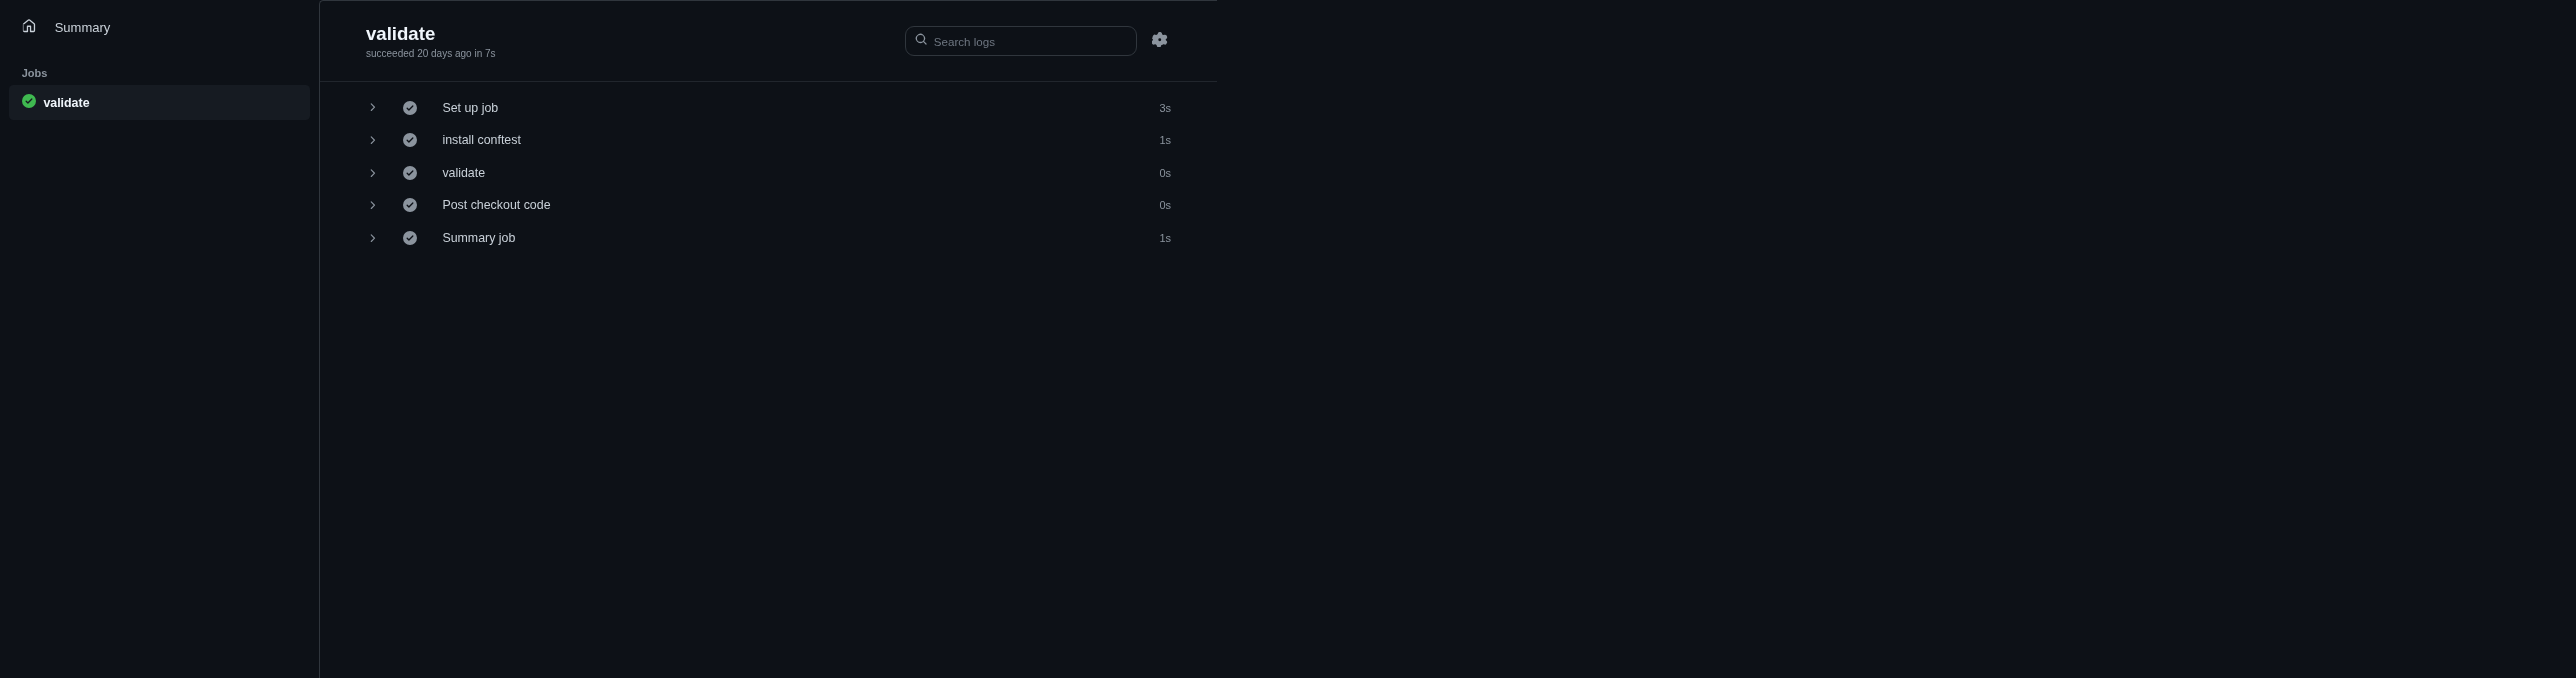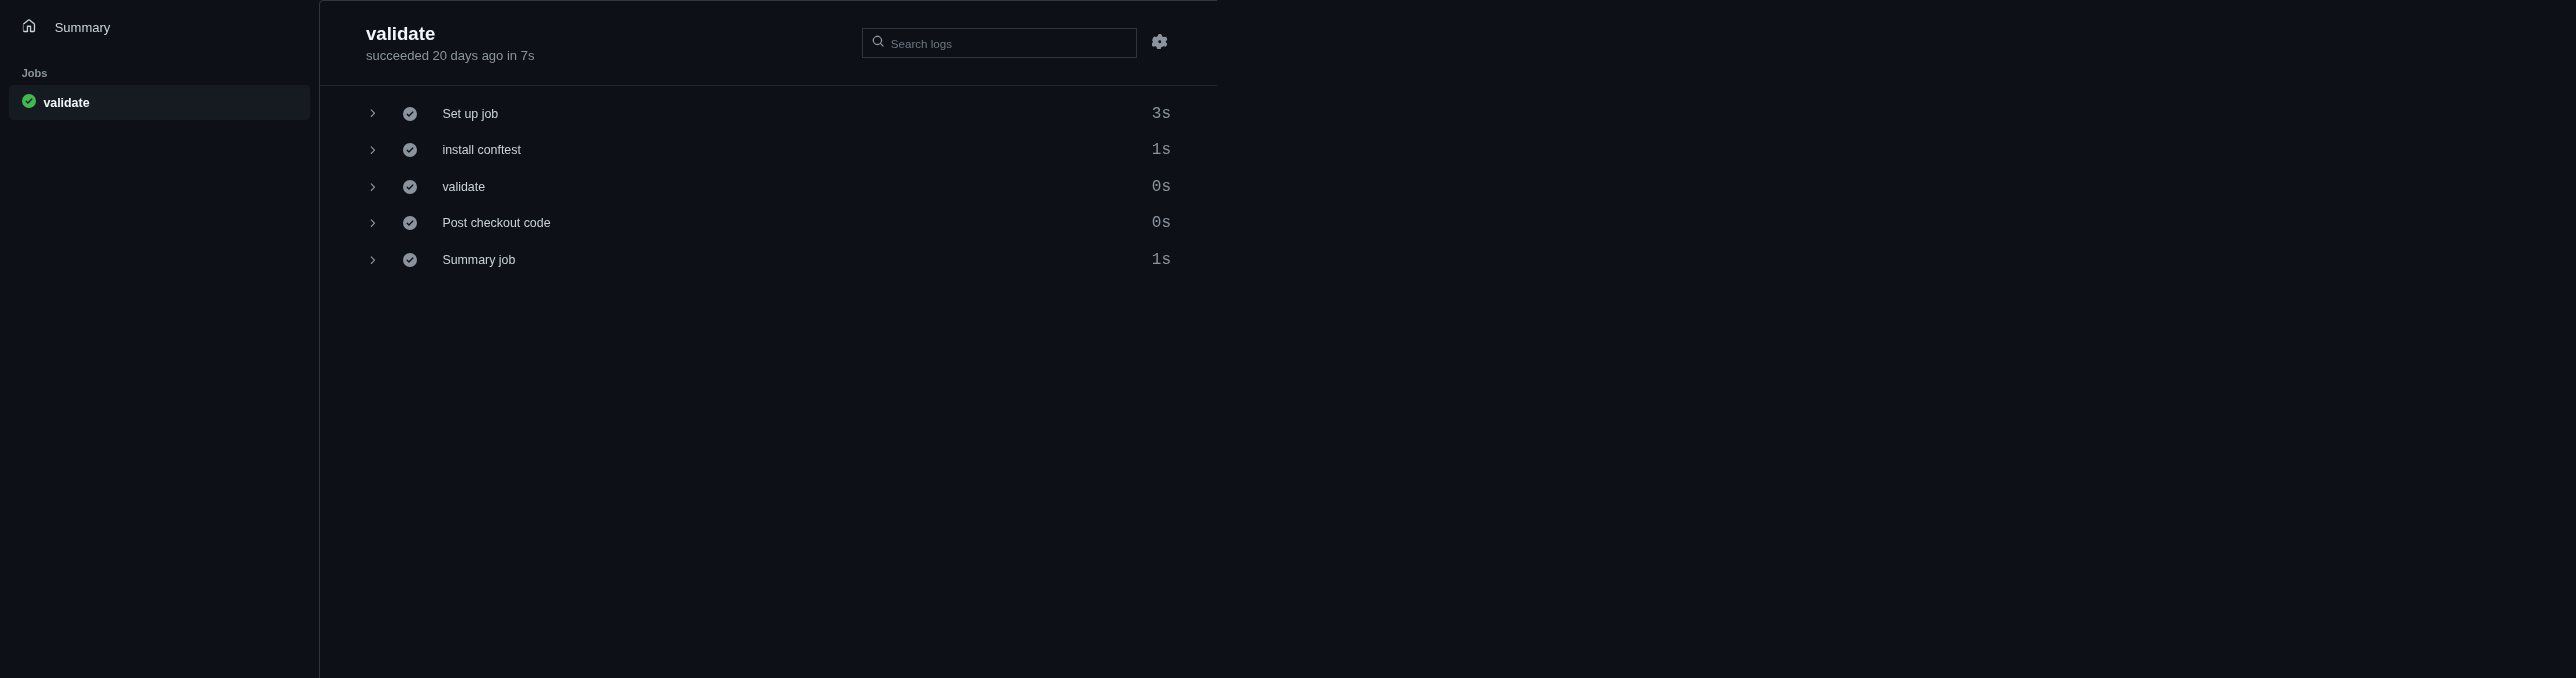--- a/index.html
+++ b/index.html
@@ -61,34 +61,34 @@
       padding: 22px 46px;
       border-bottom: 0.8px solid #21262d;
     }
     .job-title {
       font-size: 18.6px;
       font-weight: 600;
       color: #f0f6fc;
       margin-bottom: 3.1px;
     }
     .job-subtitle {
-      font-size: 13px;
+      font-size: 10px;
       color: #8b949e;
     }
     .header-right {
       display: flex;
       align-items: center;
       gap: 12.4px;
     }
     .search-wrap {
       display: flex;
       align-items: center;
-      width: 275px;
+      width: 232px;
       border: 0.8px solid #30363d;
-      border-radius: 0;
+      border-radius: 9px;
       padding: 6.2px 9.3px;
       background: #0d1117;
     }
     .search-input {
       flex: 1;
       background: transparent;
       border: none;
       outline: none;
       color: #c9d1d9;
       font-size: 11.6px;
@@ -123,22 +123,22 @@
     .step-check {
       color: #8b949e;
       display: flex;
     }
     .step-name {
       font-size: 12.4px;
       color: #c9d1d9;
       flex: 1;
     }
     .step-time {
-      font-family: Liberation Mono, monospace;
-      font-size: 16px;
+      font-family: Liberation Sans, sans-serif;
+      font-size: 11px;
       color: #8b949e;
     }
     .icon-success {
       color: #3fb950;
     }
     .right-panel {
       width: 1359px;
       flex-shrink: 0;
       background: #0d1117;
     }

